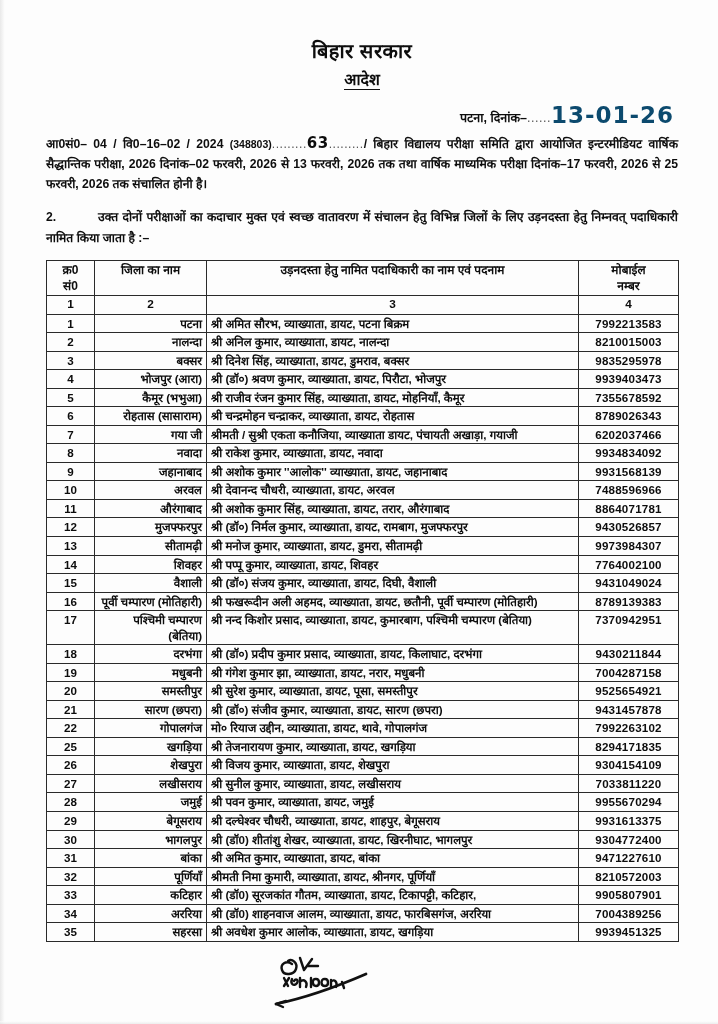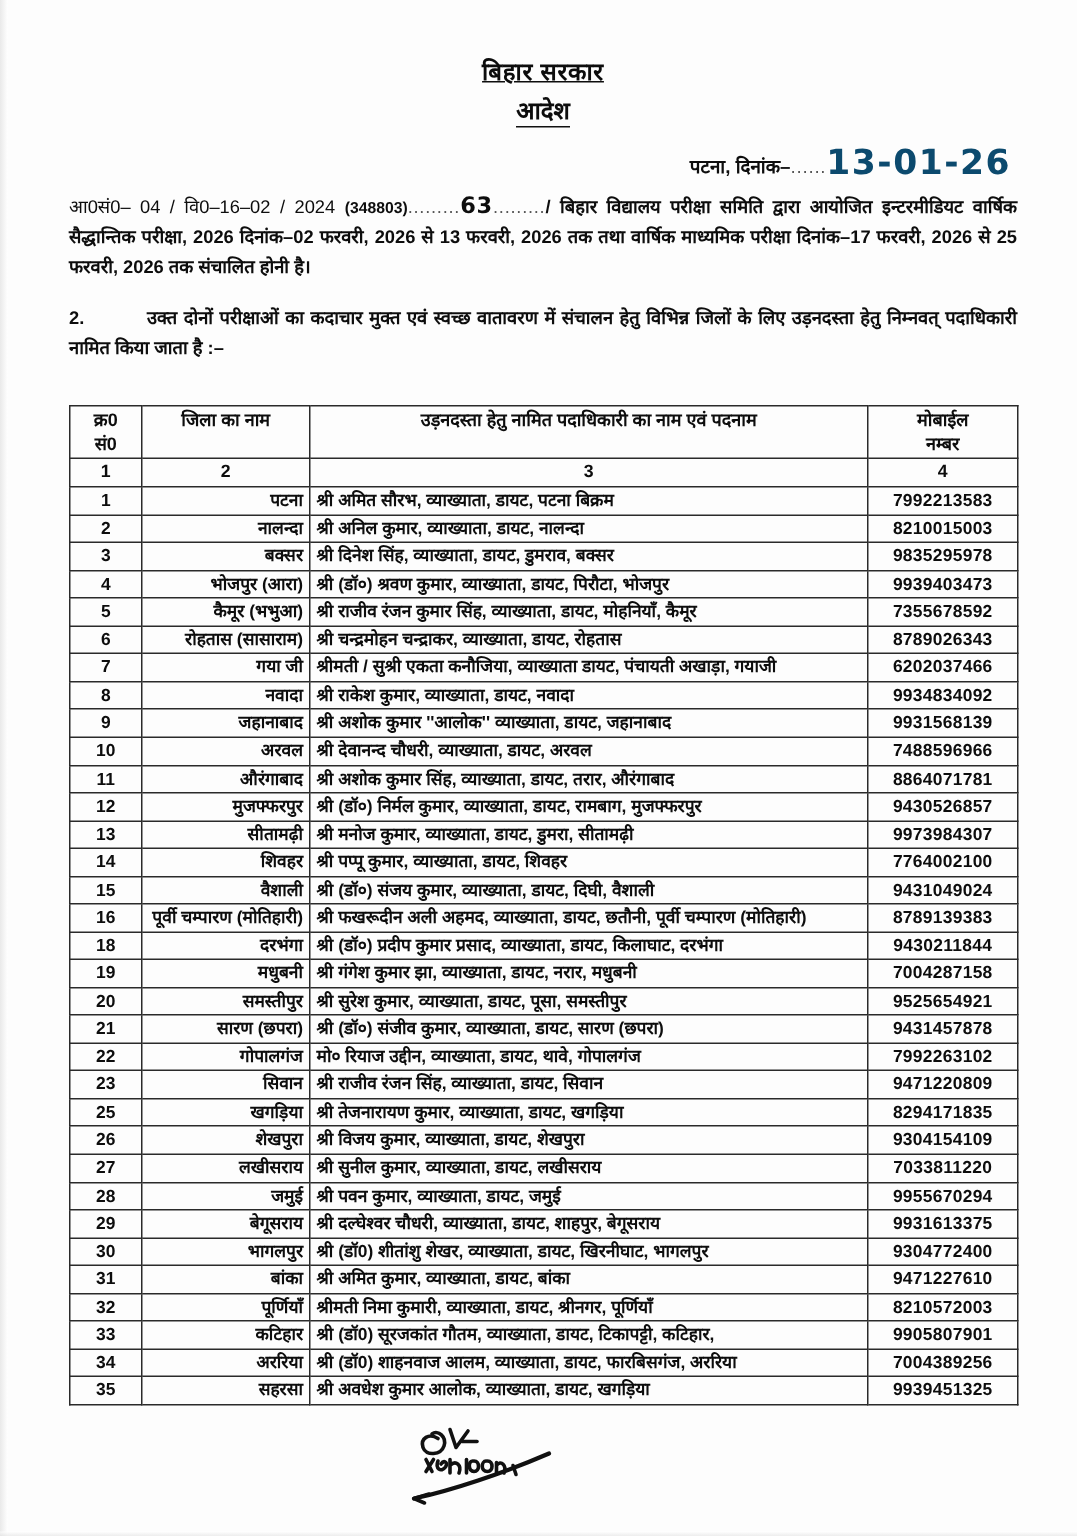--- a/index.html
+++ b/index.html
@@ -41,25 +41,24 @@
     top: 0;
     width: 632px;
   }
 
   
   .heading {
     text-align: center;
     padding-top: 38px;
   }
   .h-line1 {
-    font-size: 16px;
+    font-size: 20px;
     font-weight: 700;
     letter-spacing: .5px;
     line-height: 1.35;
-    text-decoration: underline;
   }
   .h-line2 {
     font-size: 16px;
     font-weight: 700;
     line-height: 1.35;
     margin-top: 2px;
   }
   .h-line2 span.u, .h-line3 span.u {
     border-bottom: 1.6px solid #111;
     padding-bottom: 1px;
@@ -98,21 +97,21 @@
   
   .memo {
     margin-top: 4px;
     font-size: 12.2px;
     line-height: 1.62;
     text-align: justify;
     text-justify: inter-word;
     font-weight: 600;
   }
   .memo .refno {
-    font-weight: 400;
+    font-weight: 700;
   }
   .memo .small {
     font-size: 10.5px;
     font-weight: 600;
   }
   .memo .hw-num {
     font-family: "DejaVu Sans", sans-serif;
     font-size: 15px;
     font-weight: 700;
     letter-spacing: .5px;
@@ -130,21 +129,21 @@
     display: inline-block;
     width: 34px;
   }
   .para2 .indent {
     display: inline-block;
     width: 18px;
   }
 
   
   table.officers {
-    margin-top: 28px;
+    margin-top: 12px;
     border-collapse: collapse;
     width: 632px;
     table-layout: fixed;
     font-size: 11.6px;
     font-weight: 600;
   }
   table.officers th,
   table.officers td {
     border: 1px solid #2a2a2a;
     padding: 1px 4px;
@@ -334,20 +333,26 @@
             <td class="name">श्री (डॉ०) संजय कुमार, व्याख्याता, डायट, दिघी, वैशाली</td>
             <td class="mob">9431049024</td>
           </tr>
           <tr>
             <td class="sno">16</td>
             <td class="dist">पूर्वी चम्पारण (मोतिहारी)</td>
             <td class="name">श्री फखरूदीन अली अहमद, व्याख्याता, डायट, छतौनी, पूर्वी चम्पारण (मोतिहारी)</td>
             <td class="mob">8789139383</td>
           </tr>
           <tr>
+            <td class="sno">17</td>
+            <td class="dist">पश्चिमी चम्पारण (बेतिया)</td>
+            <td class="name">श्री नन्द किशोर प्रसाद, व्याख्याता, डायट, कुमारबाग, पश्चिमी चम्पारण (बेतिया)</td>
+            <td class="mob">7370942951</td>
+          </tr>
+          <tr>
             <td class="sno">18</td>
             <td class="dist">दरभंगा</td>
             <td class="name">श्री (डॉ०) प्रदीप कुमार प्रसाद, व्याख्याता, डायट, किलाघाट, दरभंगा</td>
             <td class="mob">9430211844</td>
           </tr>
           <tr>
             <td class="sno">19</td>
             <td class="dist">मधुबनी</td>
             <td class="name">श्री गंगेश कुमार झा, व्याख्याता, डायट, नरार, मधुबनी</td>
             <td class="mob">7004287158</td>
@@ -362,26 +367,20 @@
             <td class="sno">21</td>
             <td class="dist">सारण (छपरा)</td>
             <td class="name">श्री (डॉ०) संजीव कुमार, व्याख्याता, डायट, सारण (छपरा)</td>
             <td class="mob">9431457878</td>
           </tr>
           <tr>
             <td class="sno">22</td>
             <td class="dist">गोपालगंज</td>
             <td class="name">मो० रियाज उद्दीन, व्याख्याता, डायट, थावे, गोपालगंज</td>
             <td class="mob">7992263102</td>
-          </tr>
-          <tr>
-            <td class="sno">23</td>
-            <td class="dist">सिवान</td>
-            <td class="name">श्री राजीव रंजन सिंह, व्याख्याता, डायट, सिवान</td>
-            <td class="mob">9471220809</td>
           </tr>
           <tr>
             <td class="sno">25</td>
             <td class="dist">खगड़िया</td>
             <td class="name">श्री तेजनारायण कुमार, व्याख्याता, डायट, खगड़िया</td>
             <td class="mob">8294171835</td>
           </tr>
           <tr>
             <td class="sno">26</td>
             <td class="dist">शेखपुरा</td>

